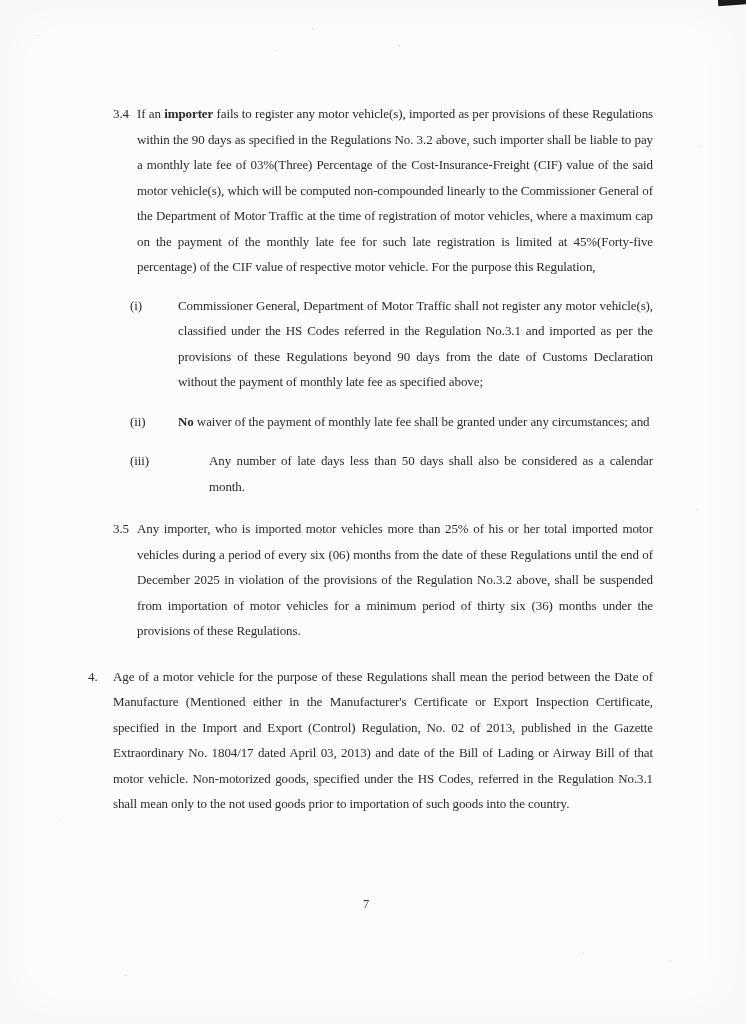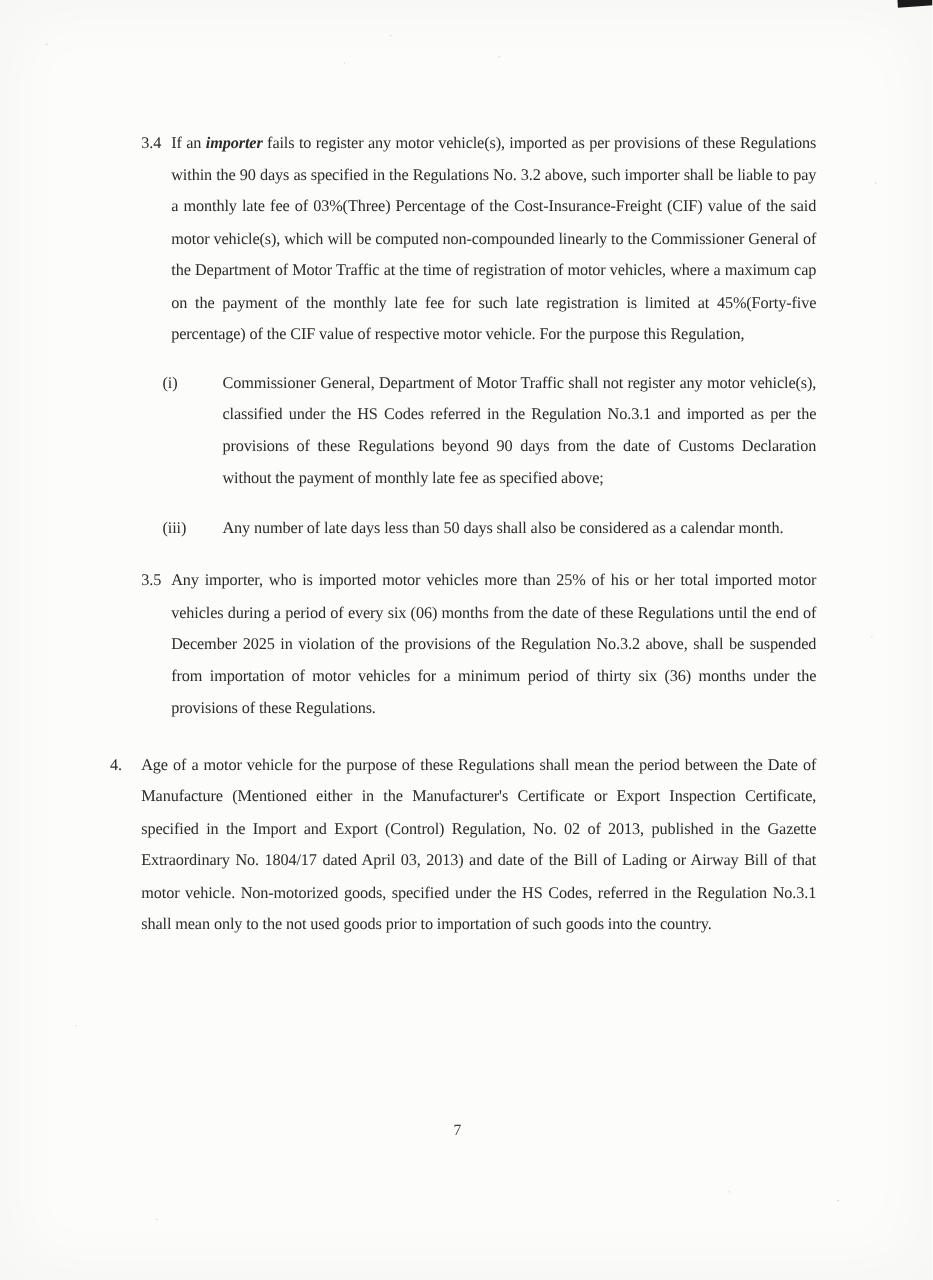--- a/index.html
+++ b/index.html
@@ -65,25 +65,25 @@
   }
   .num {
     flex: none;
     text-align: left;
   }
   .p34, .p35 { margin-left: 113px; width: 540px; }
   .p34 .num, .p35 .num { width: 24px; }
   .p34 { margin-bottom: 13px; }
   .sub { margin-left: 130px; width: 523px; margin-bottom: 14px; }
   .sub .num { width: 48px; }
-  .sub-last { margin-bottom: 17px; }
+  .sub-last { margin-bottom: 17px; gap: 31px; }
   .p35 { margin-bottom: 20px; }
   .p4 { margin-left: 88px; width: 565px; }
   .p4 .num { width: 25px; }
-  strong { font-weight: 700; font-style: italic; }
+  strong { font-weight: 700; }
   .footer {
     position: absolute;
     top: 897px;
     left: 0;
     width: 732px;
     text-align: center;
     font-size: 12.5px;
     color: #3a3a3a;
   }
 </style>
@@ -99,20 +99,24 @@
     <div class="para p34">
       <span class="num">3.4</span>
       <p><span>If an </span><strong>importer</strong><span> fails to register any motor vehicle(s), imported as per provisions of these Regulations within the 90 days as specified in the Regulations No. 3.2 above, such importer shall be liable to pay a monthly late fee of 03%(Three) Percentage of the Cost-Insurance-Freight (CIF) value of the said motor vehicle(s), which will be computed non-compounded linearly to the Commissioner General of the Department of Motor Traffic at the time of registration of motor vehicles, where a maximum cap on the payment of the monthly late fee for such late registration is limited at 45%(Forty-five percentage) of the CIF value of respective motor vehicle. For the purpose this Regulation,</span></p>
     </div>
 
     <div class="para sub">
       <span class="num">(i)</span>
       <p>Commissioner General, Department of Motor Traffic shall not register any motor vehicle(s), classified under the HS Codes referred in the Regulation No.3.1 and imported as per the provisions of these Regulations beyond 90 days from the date of Customs Declaration without the payment of monthly late fee as specified above;</p>
     </div>
 
+    <div class="para sub">
+      <span class="num">(ii)</span>
+      <p><strong>No</strong><span> waiver of the payment of monthly late fee shall be granted under any circumstances; and</span></p>
+    </div>
 
     <div class="para sub sub-last">
       <span class="num">(iii)</span>
       <p>Any number of late days less than 50 days shall also be considered as a calendar month.</p>
     </div>
 
     <div class="para p35">
       <span class="num">3.5</span>
       <p>Any importer, who is imported motor vehicles more than 25% of his or her total imported motor vehicles during a period of every six (06) months from the date of these Regulations until the end of December 2025 in violation of the provisions of the Regulation No.3.2 above, shall be suspended from importation of motor vehicles for a minimum period of thirty six (36) months under the provisions of these Regulations.</p>
     </div>

